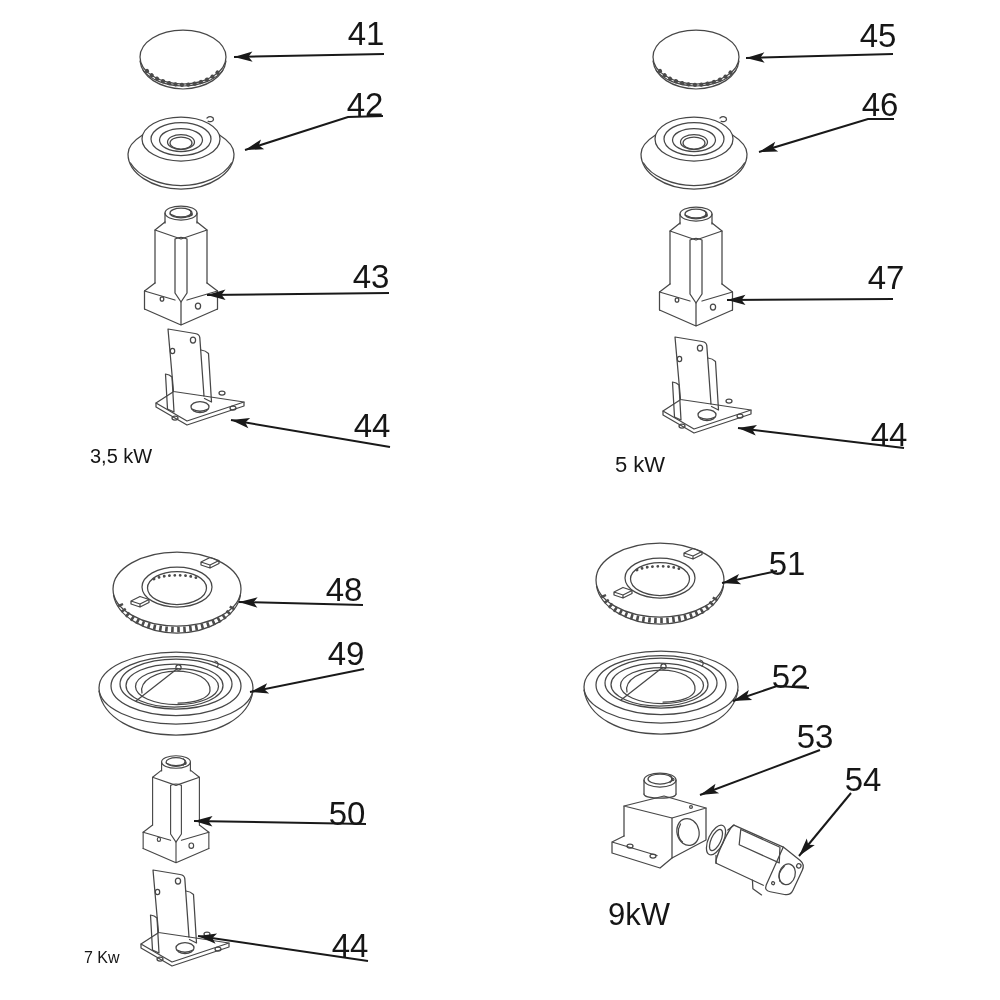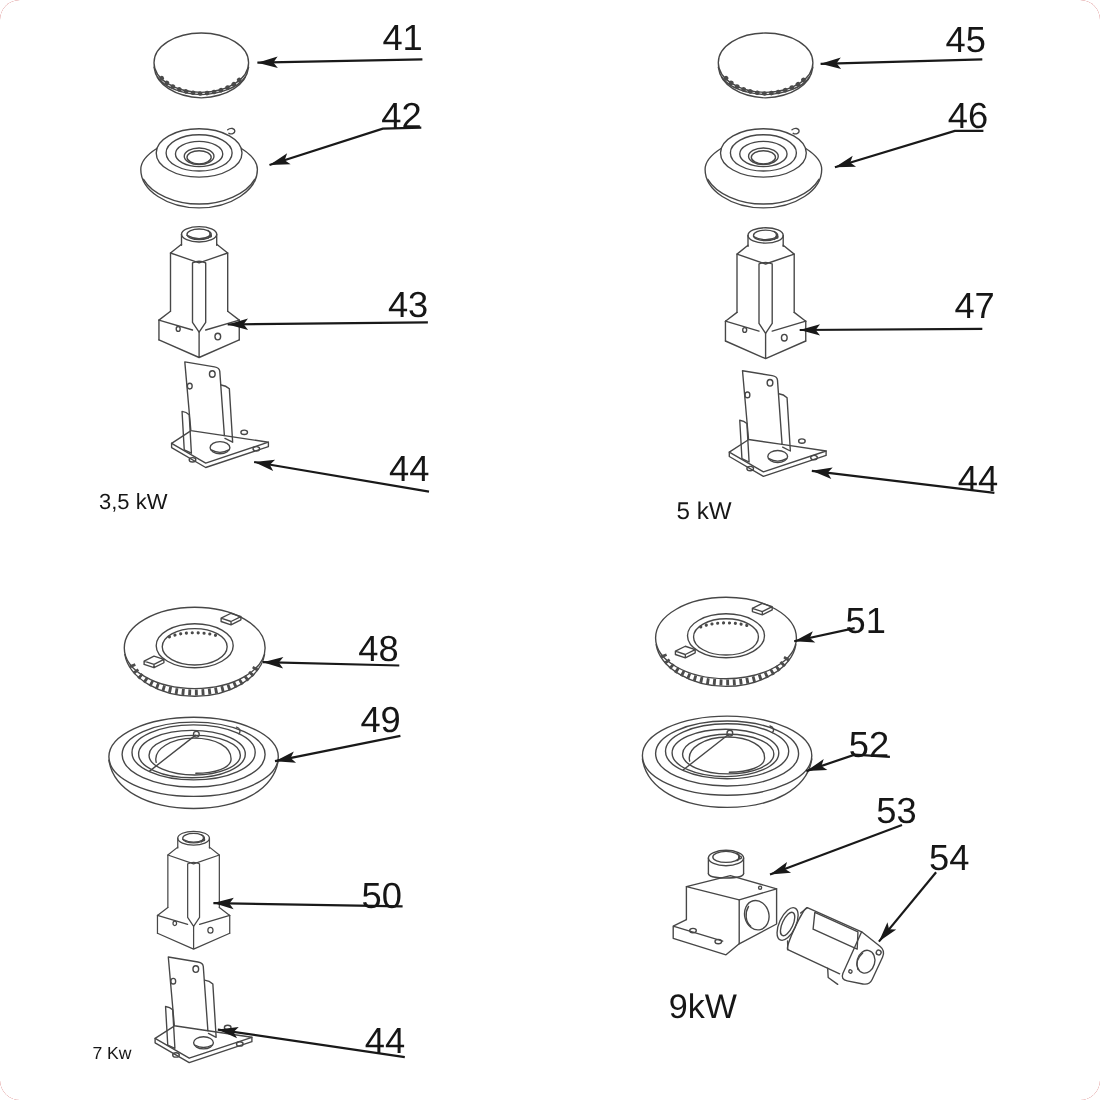--- a/index.html
+++ b/index.html
@@ -1,16 +1,16 @@
 <!DOCTYPE html>
 <html><head>
 <meta charset="utf-8">
 <style>
   html,body{margin:0;padding:0;background:#ffffff;}
-  .stage{width:1000px;height:1000px;position:relative;background:#b91c1c;overflow:hidden;border-radius:18px;}
+  .stage{width:1000px;height:1000px;position:relative;background:#b91c1c;overflow:hidden;}
   svg{display:block;}
   .part{fill:none;stroke:#474747;stroke-width:1.25;stroke-linecap:round;stroke-linejoin:round;}
   .dots{fill:none;stroke:#4a4a4a;stroke-width:4.2;stroke-dasharray:0.1 6.3;stroke-linecap:round;}
   .teeth{fill:none;stroke:#4c4c4c;stroke-width:5.5;stroke-dasharray:2.6 3.4;stroke-linecap:butt;}
   .idots{fill:none;stroke:#4a4a4a;stroke-width:2.8;stroke-dasharray:0.1 5.2;stroke-linecap:round;}
   .leader{fill:none;stroke:#191919;stroke-width:2;}
   .num{font-family:"Liberation Sans",sans-serif;font-size:33px;fill:#161616;text-anchor:middle;}
   .pw{font-family:"Liberation Sans",sans-serif;fill:#161616;}
   .pw35{font-size:20px;} .pw5{font-size:22px;} .pw7{font-size:16px;} .pw9{font-size:31px;}
 </style>

